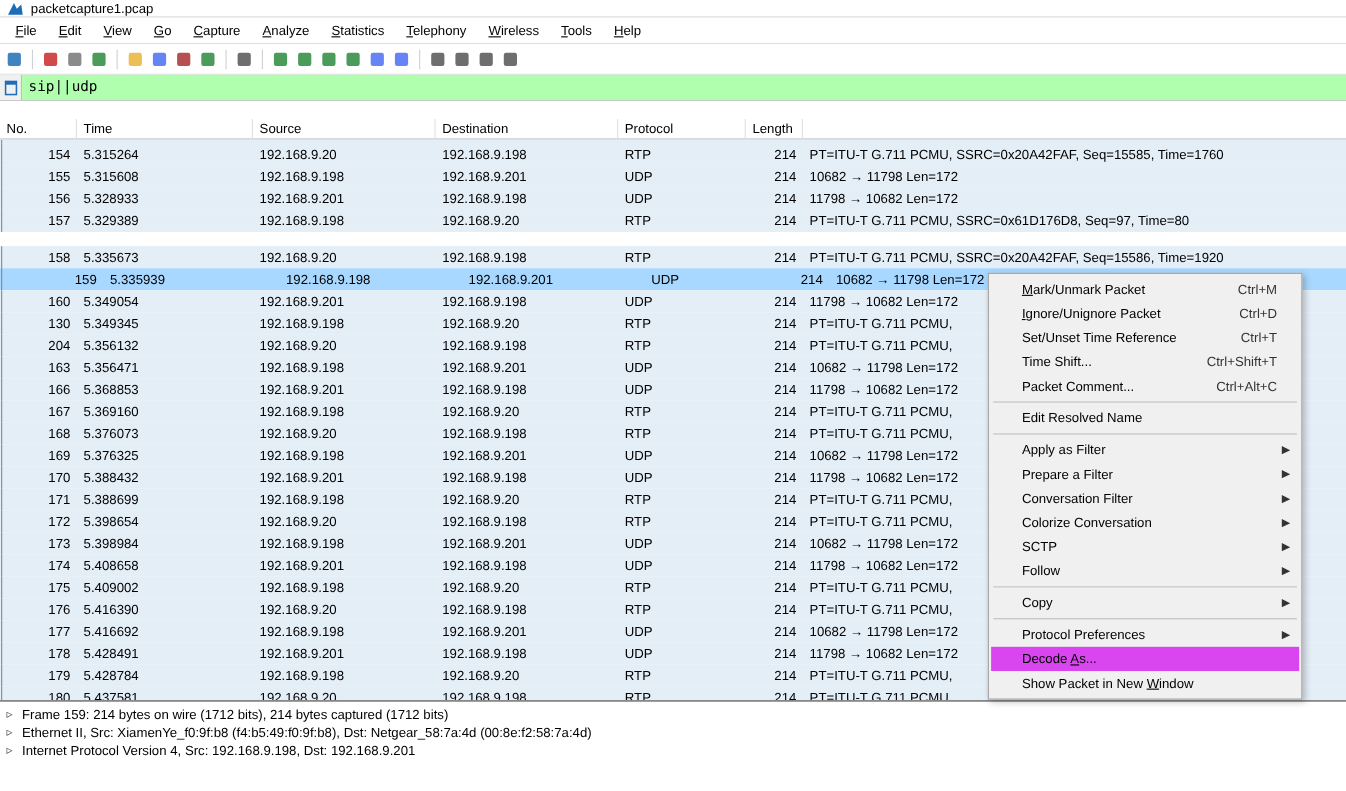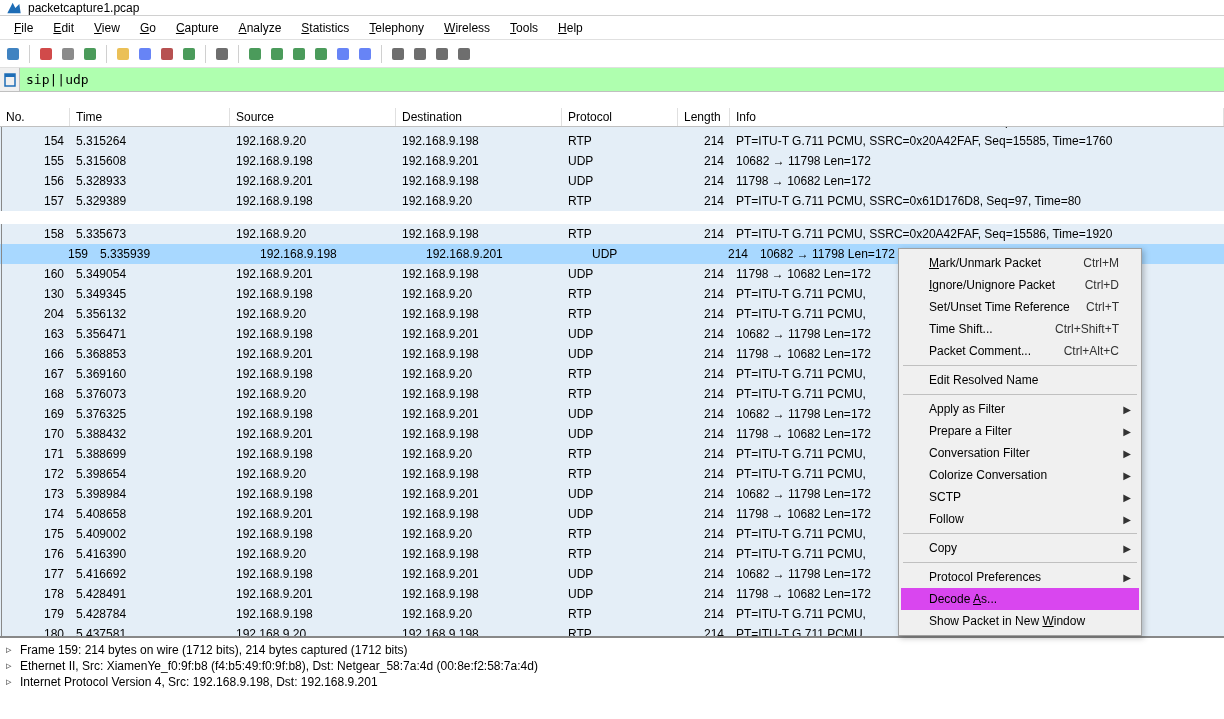--- a/index.html
+++ b/index.html
@@ -25,21 +25,21 @@
 .col-src { width:166px; }
 .col-dst { width:166px; }
 .col-proto { width:116px; }
 .col-len { width:52px; text-align:right; padding-right:8px; }
 .col-info { flex:1; }
 .related-bar { position:absolute; left:1px; top:0; bottom:0; width:8px; border-left:1px solid #888; }
 .pr.selected { background:#a8d8ff !important;padding-left:24px; }
 .details-pane { border-top:2px solid #888; padding:4px 2px; font-family:Consolas,"Courier New",monospace; font-size:13px; background:#fff; overflow:auto; height:75px; }
 .details-pane .node { padding:1px 0 1px 18px; position:relative; }
 .details-pane .node::before { content:"▹"; position:absolute; left:4px; top:1px; color:#555; font-size:11px; }
-.context-menu { position:absolute; top:248px; left:898px; width:244px; background:#f0f0f0; border:1px solid #a0a0a0; box-shadow:2px 2px 6px rgba(0,0,0,0.25); z-index:50; padding:3px 2px; }
+.context-menu { position:absolute; top:248px; left:898px; width:286px; background:#f0f0f0; border:1px solid #a0a0a0; box-shadow:2px 2px 6px rgba(0,0,0,0.25); z-index:50; padding:3px 2px; }
 .context-menu .mi { display:flex; align-items:center; height:22px; padding:0 20px 0 28px; position:relative; cursor:default; }
 .context-menu .mi.hl { background:#d946ef;justify-content:center; }
 .context-menu .mi .lbl { flex:1; }
 .context-menu .mi .sc { color:#333; }
 .context-menu .mi .arrow { position:absolute; right:8px; font-size:10px; color:#333; }
 .context-menu .msep { height:1px; background:#c0c0c0; margin:3px 2px; }
 .underline { text-decoration:underline; }
 </style>
 </head>
 <body>
@@ -179,21 +179,20 @@
 </div>
 
 <div class="packet-list">
   <div class="ph">
     <div class="col col-no">No.</div>
     <div class="col col-time">Time</div>
     <div class="col col-src">Source</div>
     <div class="col col-dst">Destination</div>
     <div class="col col-proto">Protocol</div>
     <div class="col col-len">Length</div>
-    <div class="col col-info">Info</div>
   </div>
   <div id="packet-rows">
       <div class="pr" style="background: rgb(228, 238, 247);">
         <div class="related-bar"></div>
         <div class="col col-no">153</div>
         <div class="col col-time">5.307454</div>
         <div class="col col-src">192.168.9.198</div>
         <div class="col col-dst">192.168.9.20</div>
         <div class="col col-proto">RTP</div>
         <div class="col col-len">214</div>

